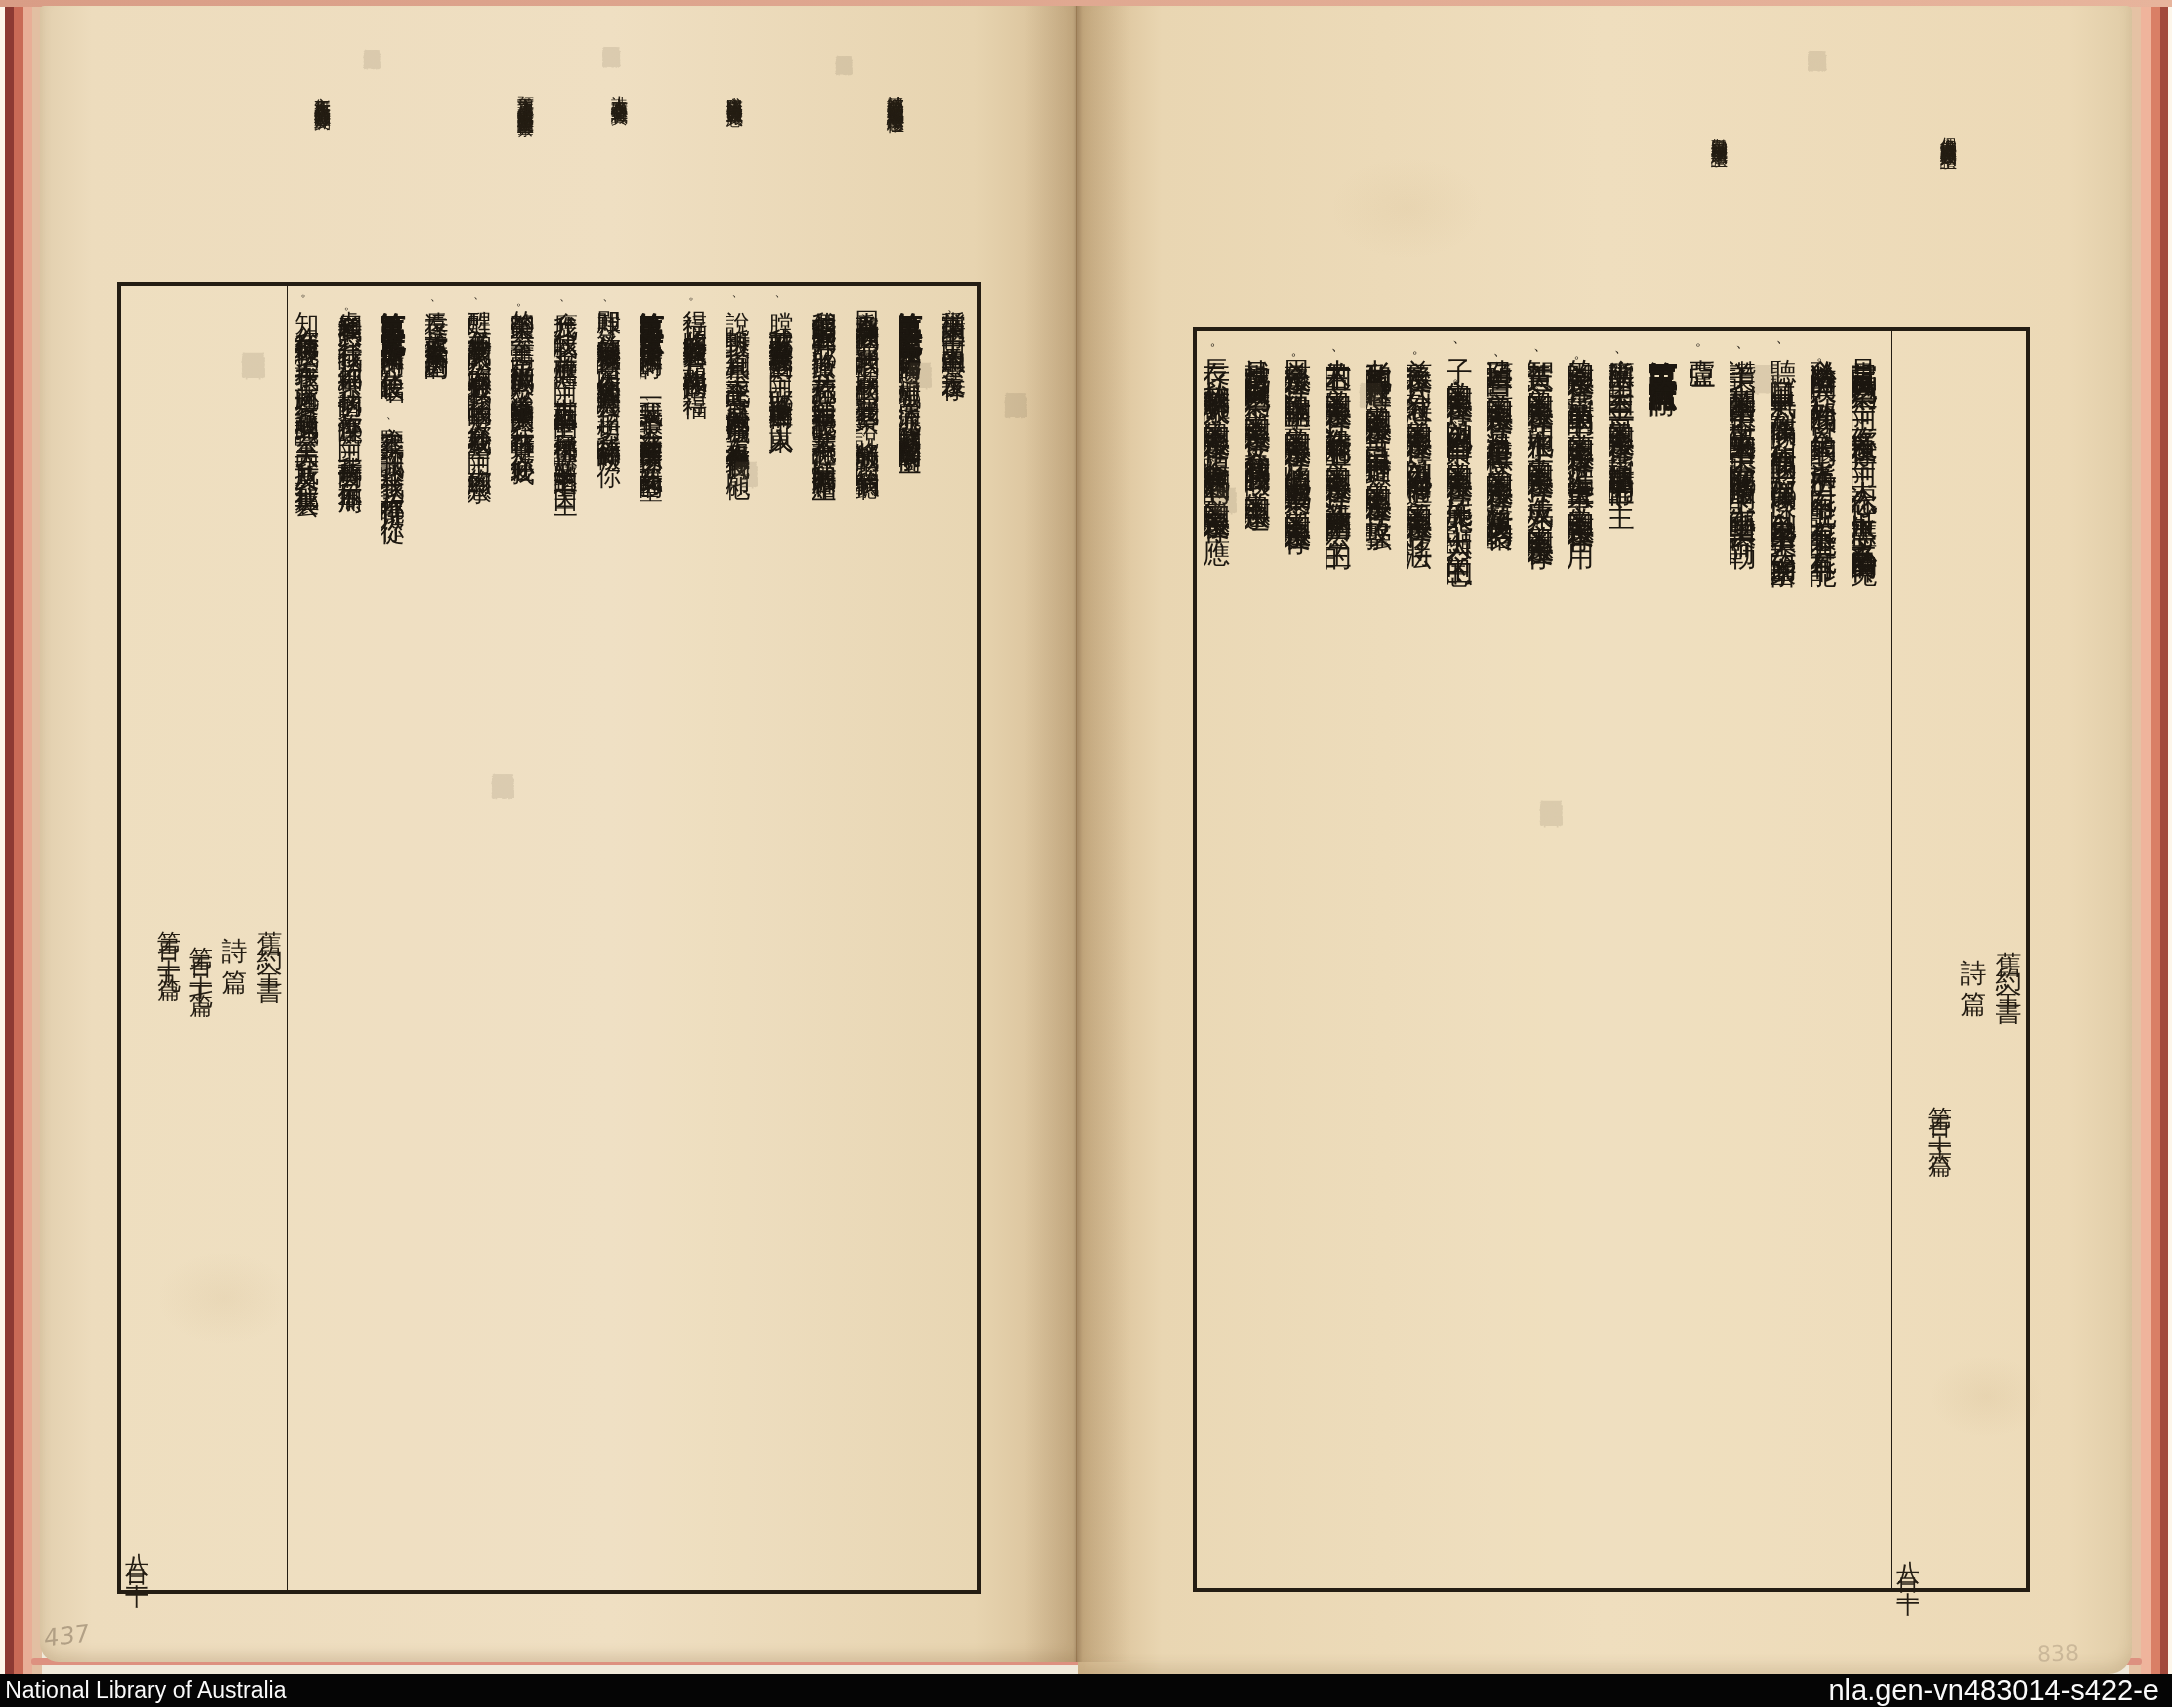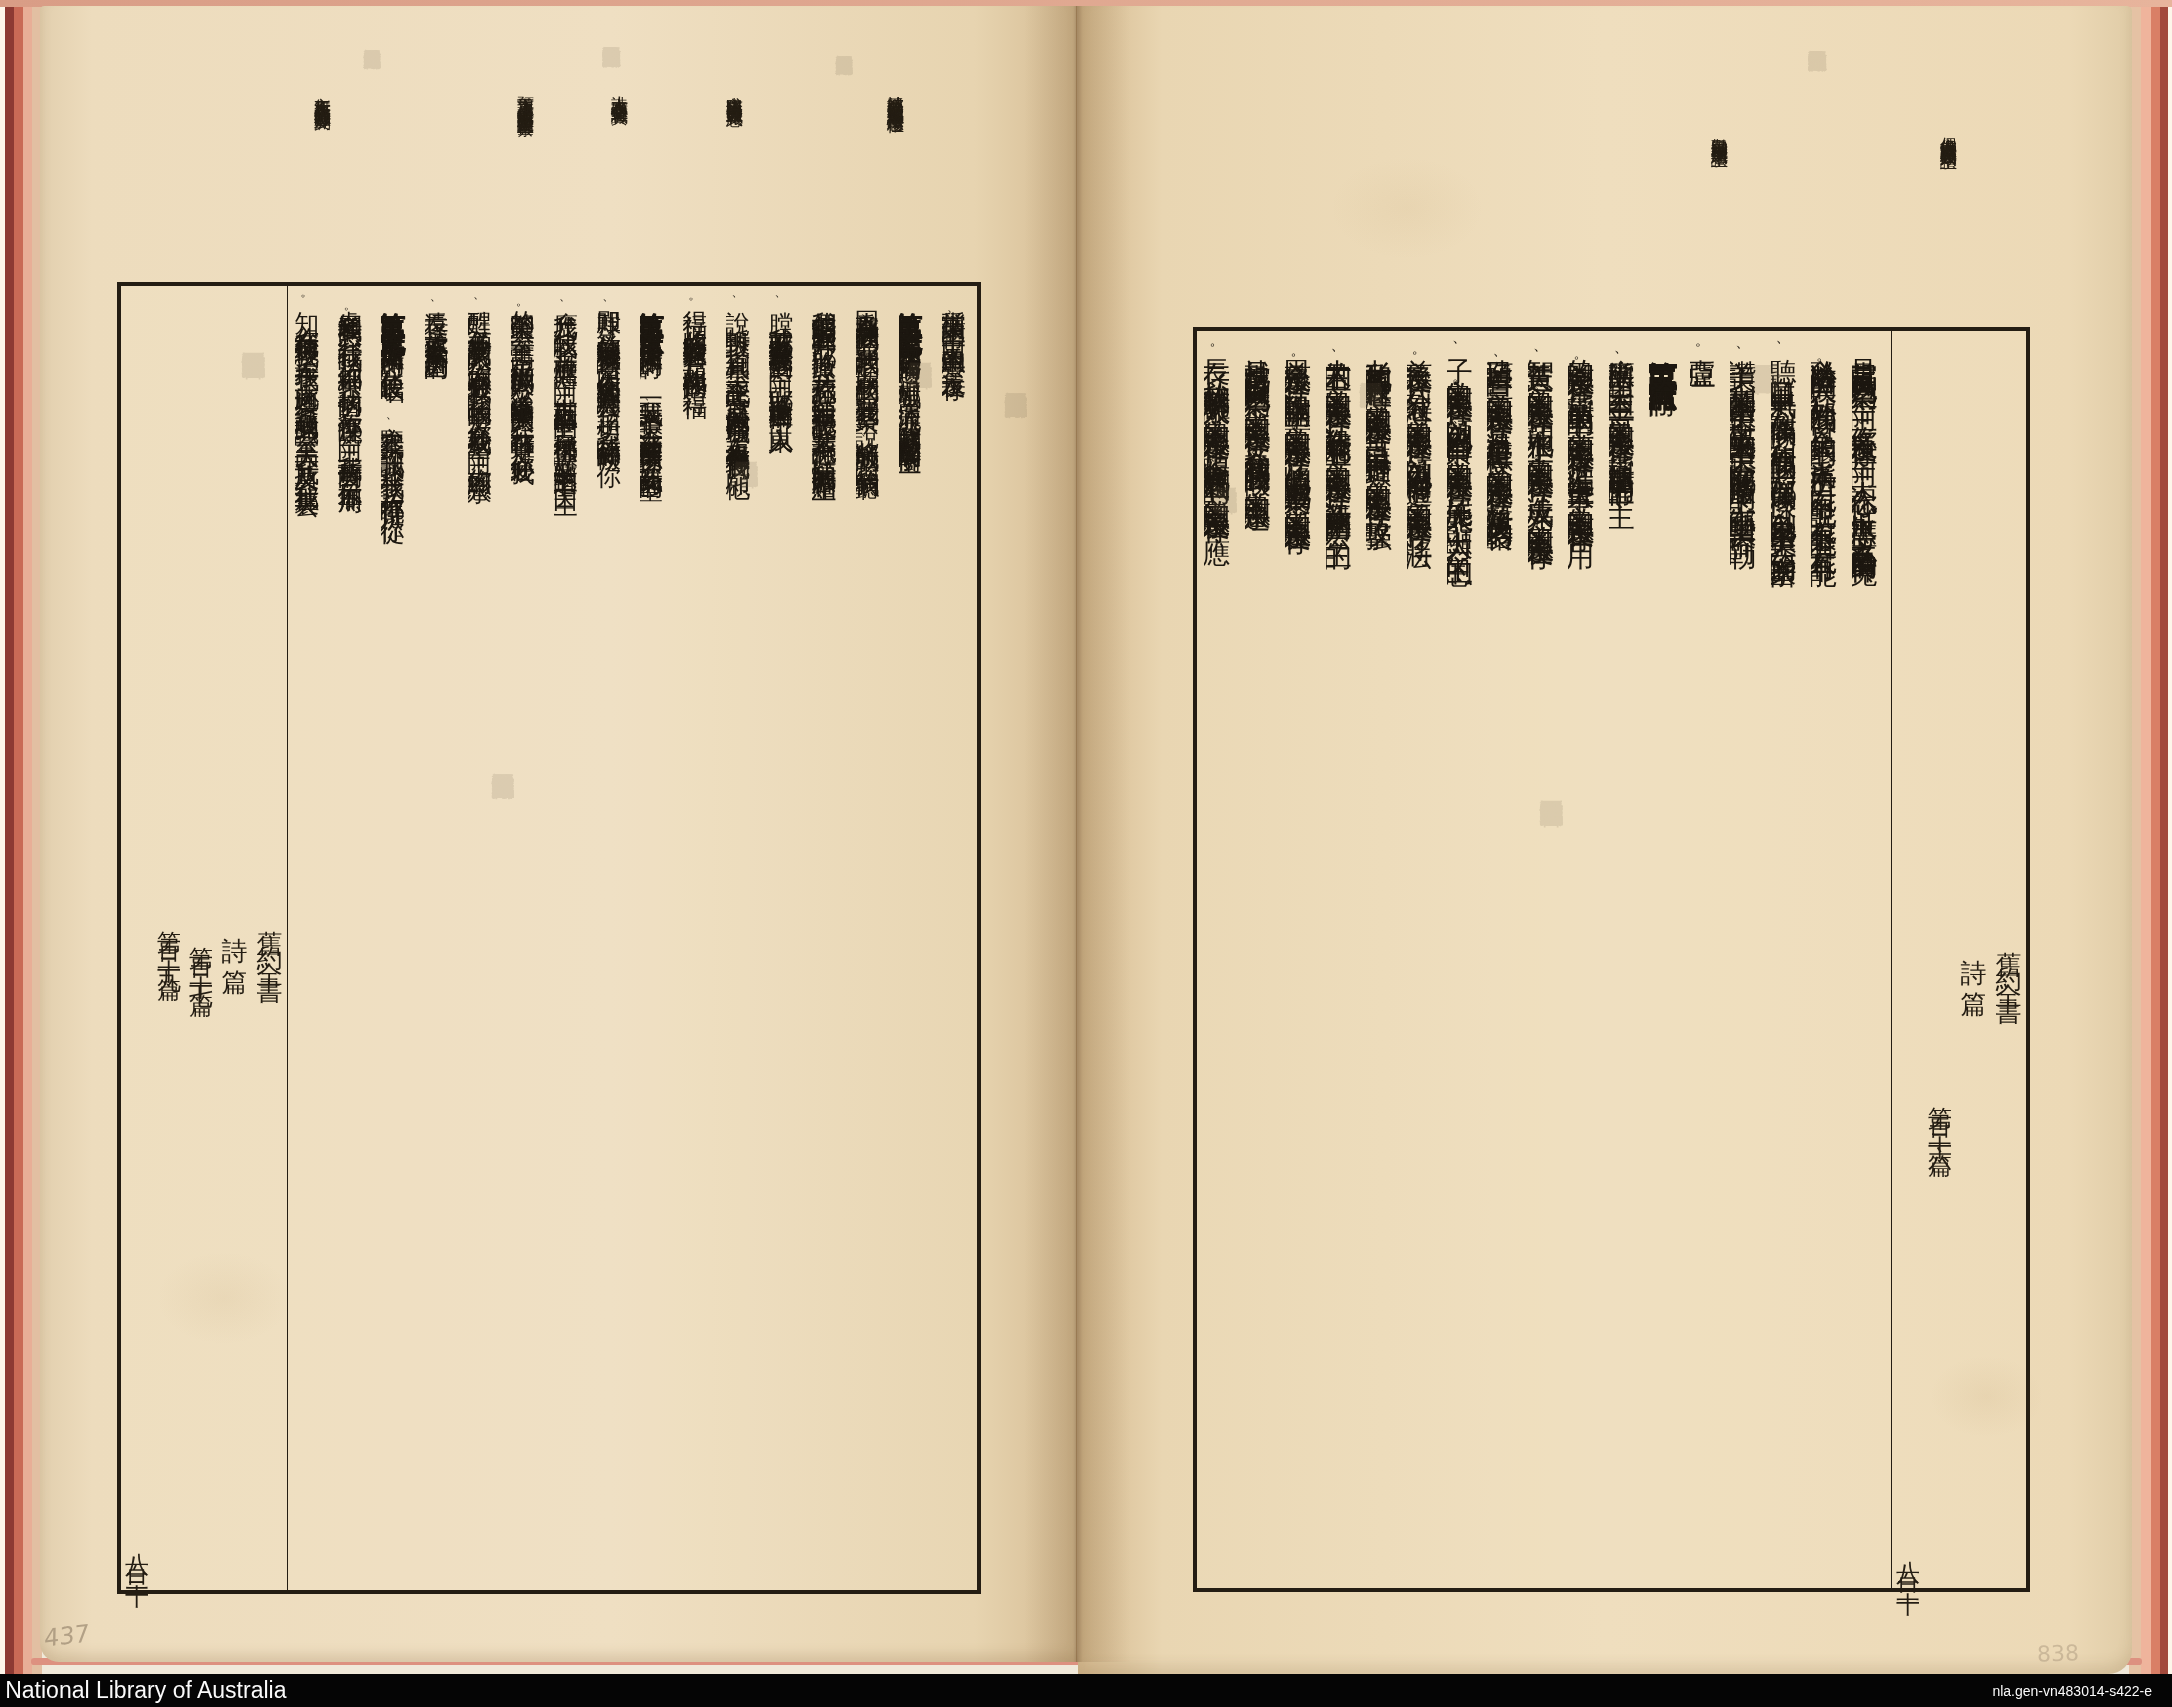--- a/index.html
+++ b/index.html
@@ -55,21 +55,21 @@
     color:#6d604a;opacity:.15;filter:blur(0.6px);transform:scaleX(-1);
     pointer-events:none;overflow:hidden;}
   
   .hw{position:absolute;font-family:"DejaVu Sans",sans-serif;color:#a08e75;}
   .hw.l{left:44px;top:1622px;font-size:24px;transform:rotate(-7deg) skewX(-8deg);opacity:.75;}
   .hw.r{left:2037px;top:1641px;font-size:22px;transform:rotate(-2deg);opacity:.55;color:#b19e83;}
   .footer-bar{position:absolute;left:0;bottom:0;width:100%;height:33px;background:#050505;
     display:flex;align-items:center;justify-content:space-between;
     font-family:"Liberation Sans","DejaVu Sans",sans-serif;color:#fafafa;}
   .footer-bar .fl{margin-left:5.2px;font-size:23px;}
-  .footer-bar .fr{margin-right:20px;font-size:14px;}
+  .footer-bar .fr{margin-right:13px;font-size:29px;}
   .stain{position:absolute;border-radius:50%;pointer-events:none;}
 </style>
 </head>
 <body>
 
 <div class="cover-left"></div>
 <div class="cover-right"></div>
 <div class="cover-top"></div>
 <div class="under-line"></div>
 

